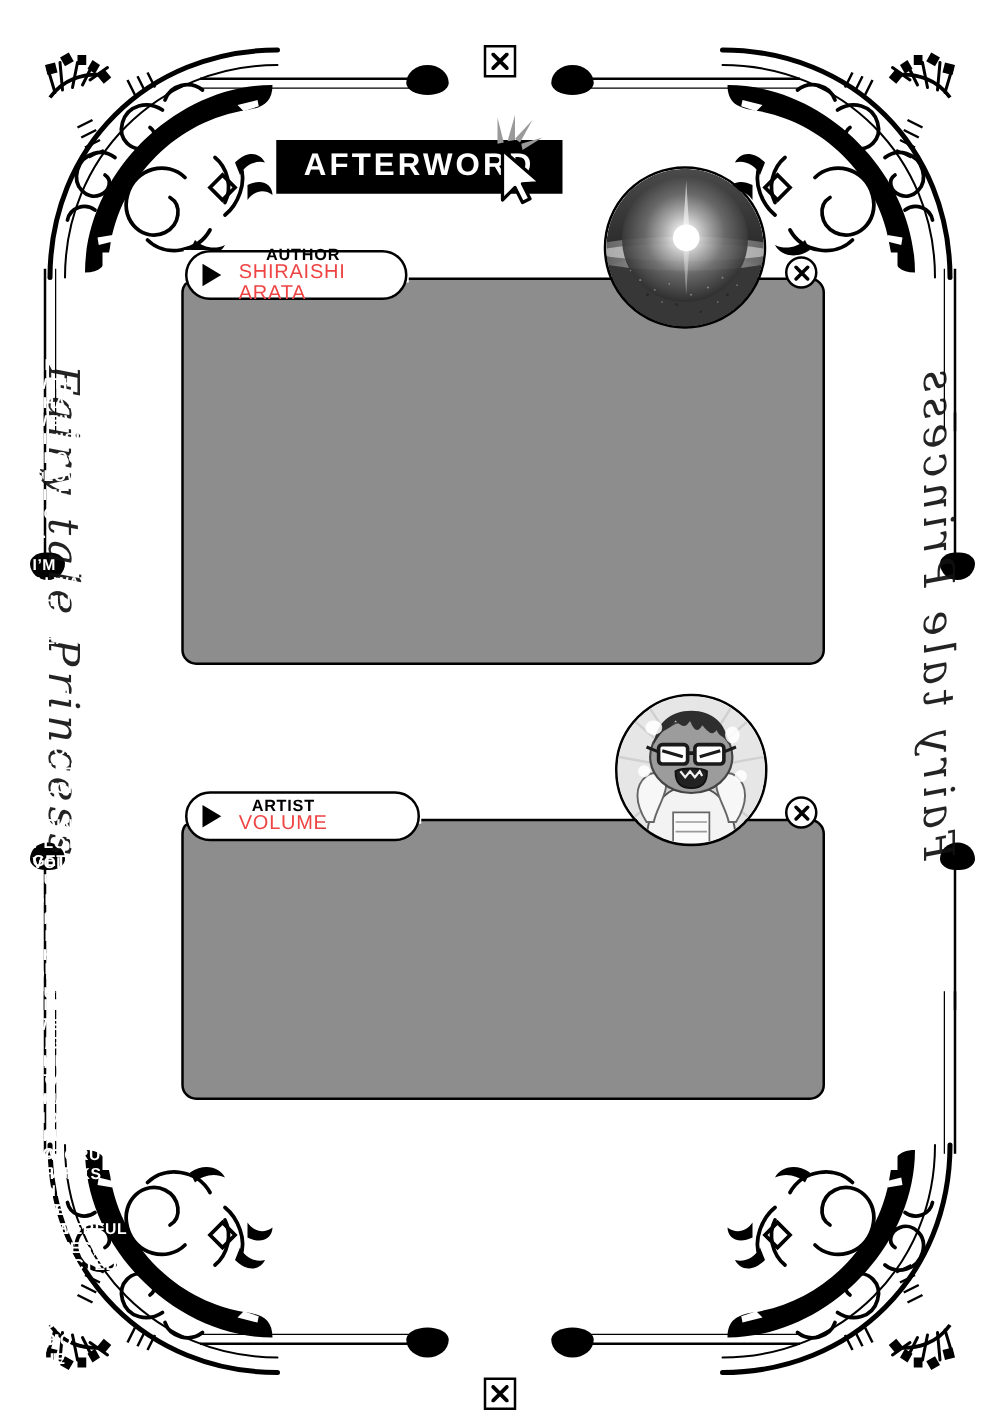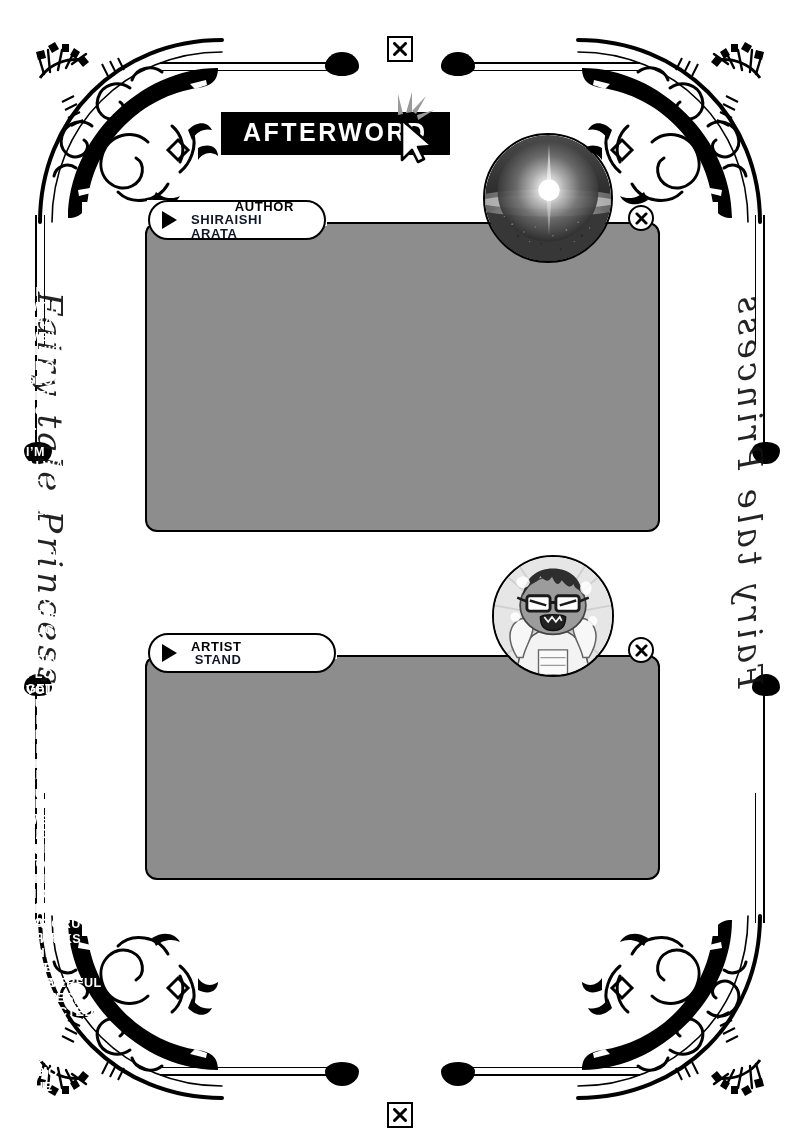--- a/index.html
+++ b/index.html
@@ -148,35 +148,35 @@
     width: 0; height: 0;
     border-left: 15px solid #000;
     border-top: 9px solid transparent;
     border-bottom: 9px solid transparent;
     margin-right: 10px;
     flex: none;
   }
   .tab-lines {
     display: flex;
     flex-direction: column;
-    align-items: flex-end;
+    align-items: center;
     line-height: 1.02;
     padding: 0 16px 0 4px;
   }
   .tab-role {
     font-size: 13px;
     font-weight: bold;
     letter-spacing: 0.6px;
     color: #000;
   }
   .tab-person {
-    font-size: 13px;
-    font-weight: bold;
+    font-size: 16px;
+    font-weight: normal;
     letter-spacing: 0.6px;
-    color: #0f172a;
+    color: #ef4444;
   }
 
   .panel-body {
     position: absolute;
     background: #8d8d8d;
     border: 2px solid #000;
     border-radius: 12px;
     box-sizing: border-box;
   }
   .panel-text {
@@ -618,21 +618,21 @@
   <div class="panel-wrap">
 
     <div class="panel-body" style="left:145px; top:655px; width:515px; height:225px;"></div>
 
     <div class="tab-notch" style="left:147px; top:633px; width:190px; height:26px;"></div>
 
     <div class="panel-tab" style="left:148px; top:633px; width:188px;">
       <div class="tab-triangle"></div>
       <div class="tab-lines">
         <span class="tab-role">ARTIST</span>
-        <span class="tab-person">STAND</span>
+        <span class="tab-person">VOLUME</span>
       </div>
     </div>
 
     <div class="avatar" style="left:492px; top:555px; width:122px; height:122px;">
       <svg viewBox="0 0 122 122" xmlns="http://www.w3.org/2000/svg">
         <defs>
           <clipPath id="avClip2">
               <circle cx="61" cy="61" r="61"></circle>
             </clipPath>
         </defs>

